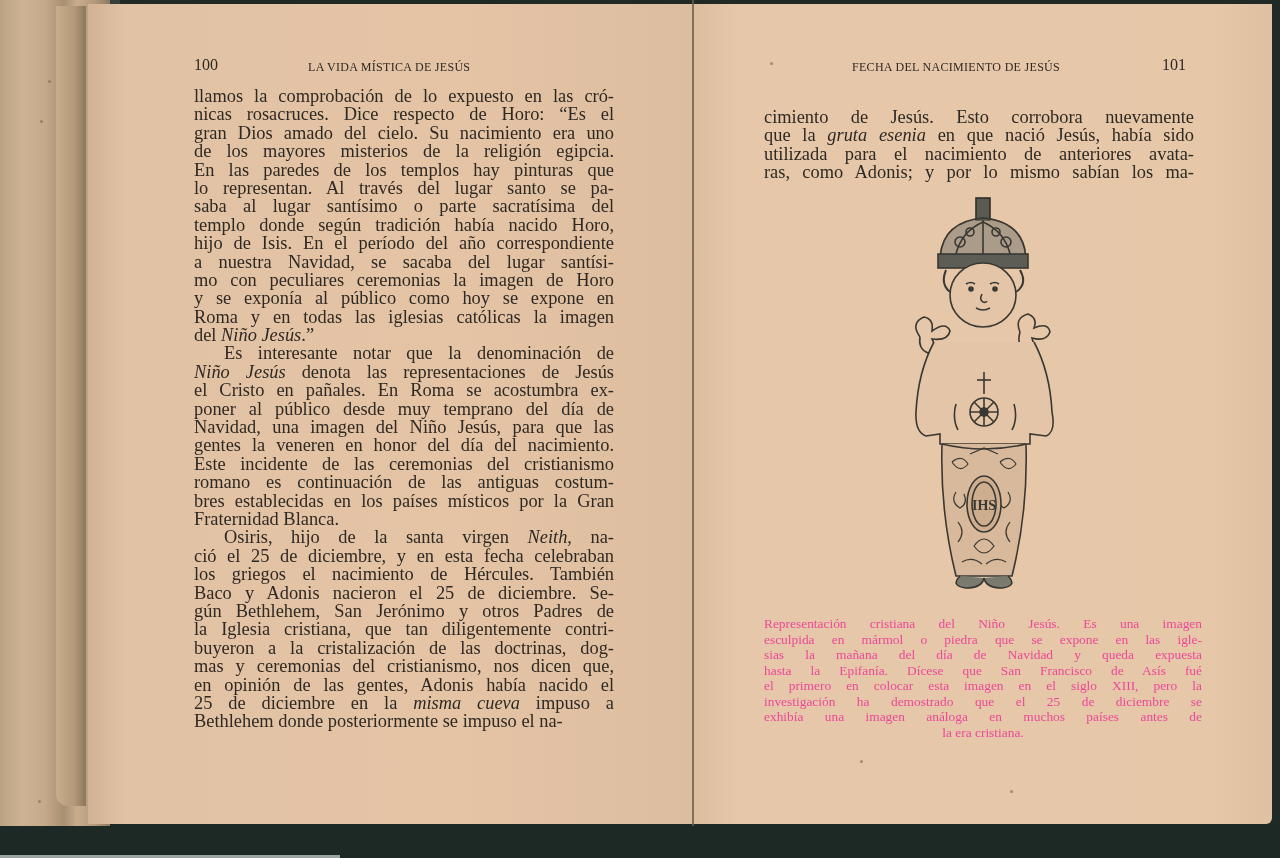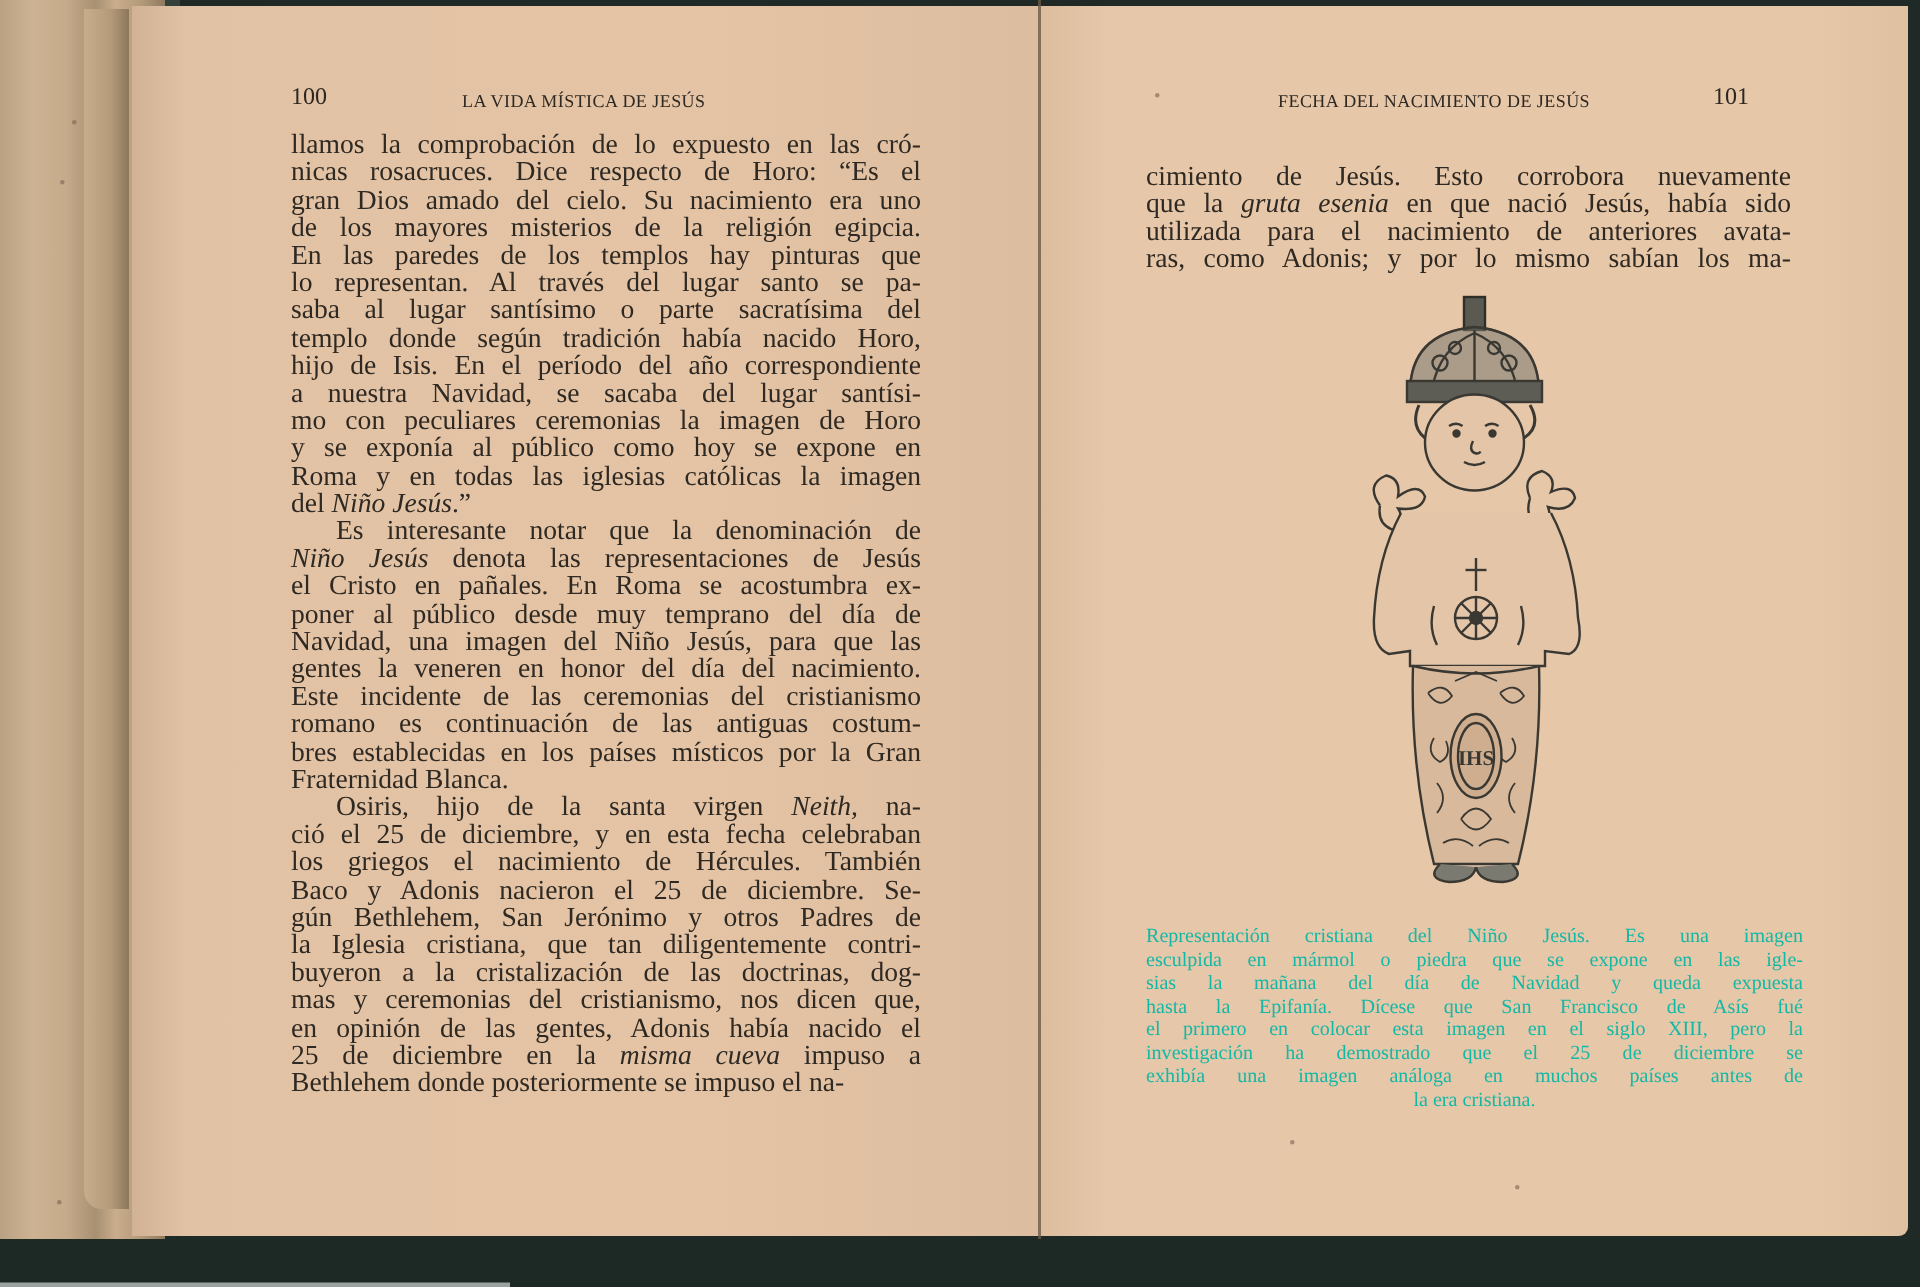--- a/index.html
+++ b/index.html
@@ -54,21 +54,21 @@
   .folio { position: absolute; top: 52px; font-size: 16px; color: #2e2822; }
   .body-text {
     position: absolute; font-size: 18.4px; line-height: 18.4px; color: #2f2923;
     text-align: justify;
   }
   .line { display: block; white-space: nowrap; text-align-last: justify; height: 18.4px; }
   .line.last { text-align-last: left; }
   .line.indent { padding-left: 30px; }
   .caption {
     position: absolute; left: 764px; top: 616px; width: 438px;
-    font-size: 13.4px; line-height: 15.5px; color: #14b8a6;
+    font-size: 13.4px; line-height: 15.5px; color: #ec4899;
   }
   .caption .line { height: 15.5px; }
   .caption .center { text-align: center; text-align-last: center; font-family: Liberation Serif, serif; }
   .figure {
     position: absolute; left: 900px; top: 192px; width: 170px; height: 398px;
   }
   .speck { position: absolute; width: 3px; height: 3px; border-radius: 50%; background: #7a6350; opacity: 0.6; }
 </style>
 </head>
 <body>
@@ -115,21 +115,21 @@
       <span class="line"><span>buyeron a la cristalización de las doctrinas, dog-</span></span>
       <span class="line"><span>mas y ceremonias del cristianismo, nos dicen que,</span></span>
       <span class="line"><span>en opinión de las gentes, Adonis había nacido el</span></span>
       <span class="line"><span>25 de diciembre en la </span><i>misma cueva</i><span> impuso a</span></span>
       <span class="line last"><span>Bethlehem donde posteriormente se impuso el na-</span></span>
     </div>
 </div>
 
 <div class="page right">
   <div class="running-head" style="left:158px;">FECHA DEL NACIMIENTO DE JESÚS</div>
-  <div class="folio" style="left:448px;">101</div>
+  <div class="folio" style="left:468px;">101</div>
   <div class="body-text" id="right-text" style="left:70px; top:104px; width:430px;">
       <span class="line"><span>cimiento de Jesús. Esto corrobora nuevamente</span></span>
       <span class="line"><span>que la </span><i>gruta esenia</i><span> en que nació Jesús, había sido</span></span>
       <span class="line"><span>utilizada para el nacimiento de anteriores avata-</span></span>
       <span class="line"><span>ras, como Adonis; y por lo mismo sabían los ma-</span></span>
     </div>
 </div>
 
 <div class="gutter"></div>
 

